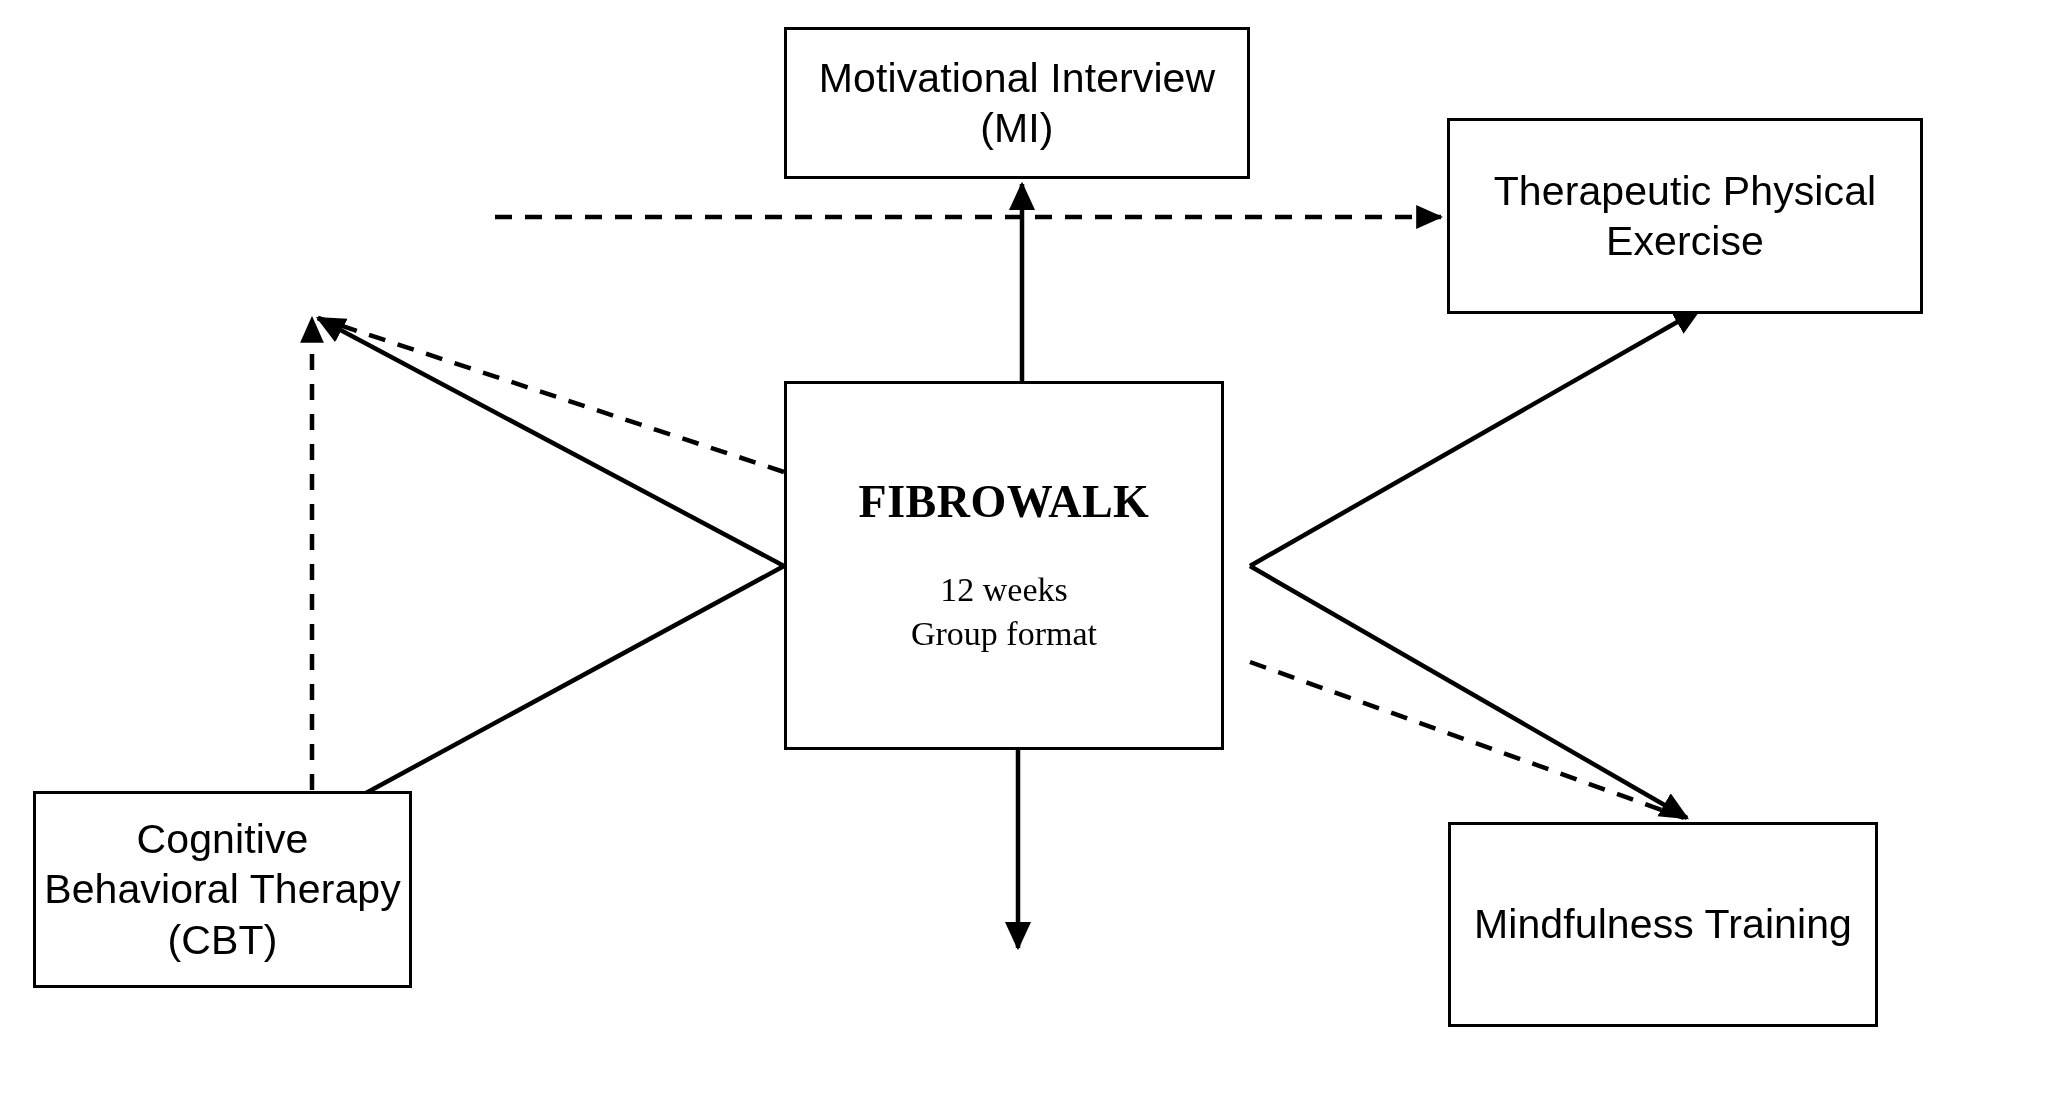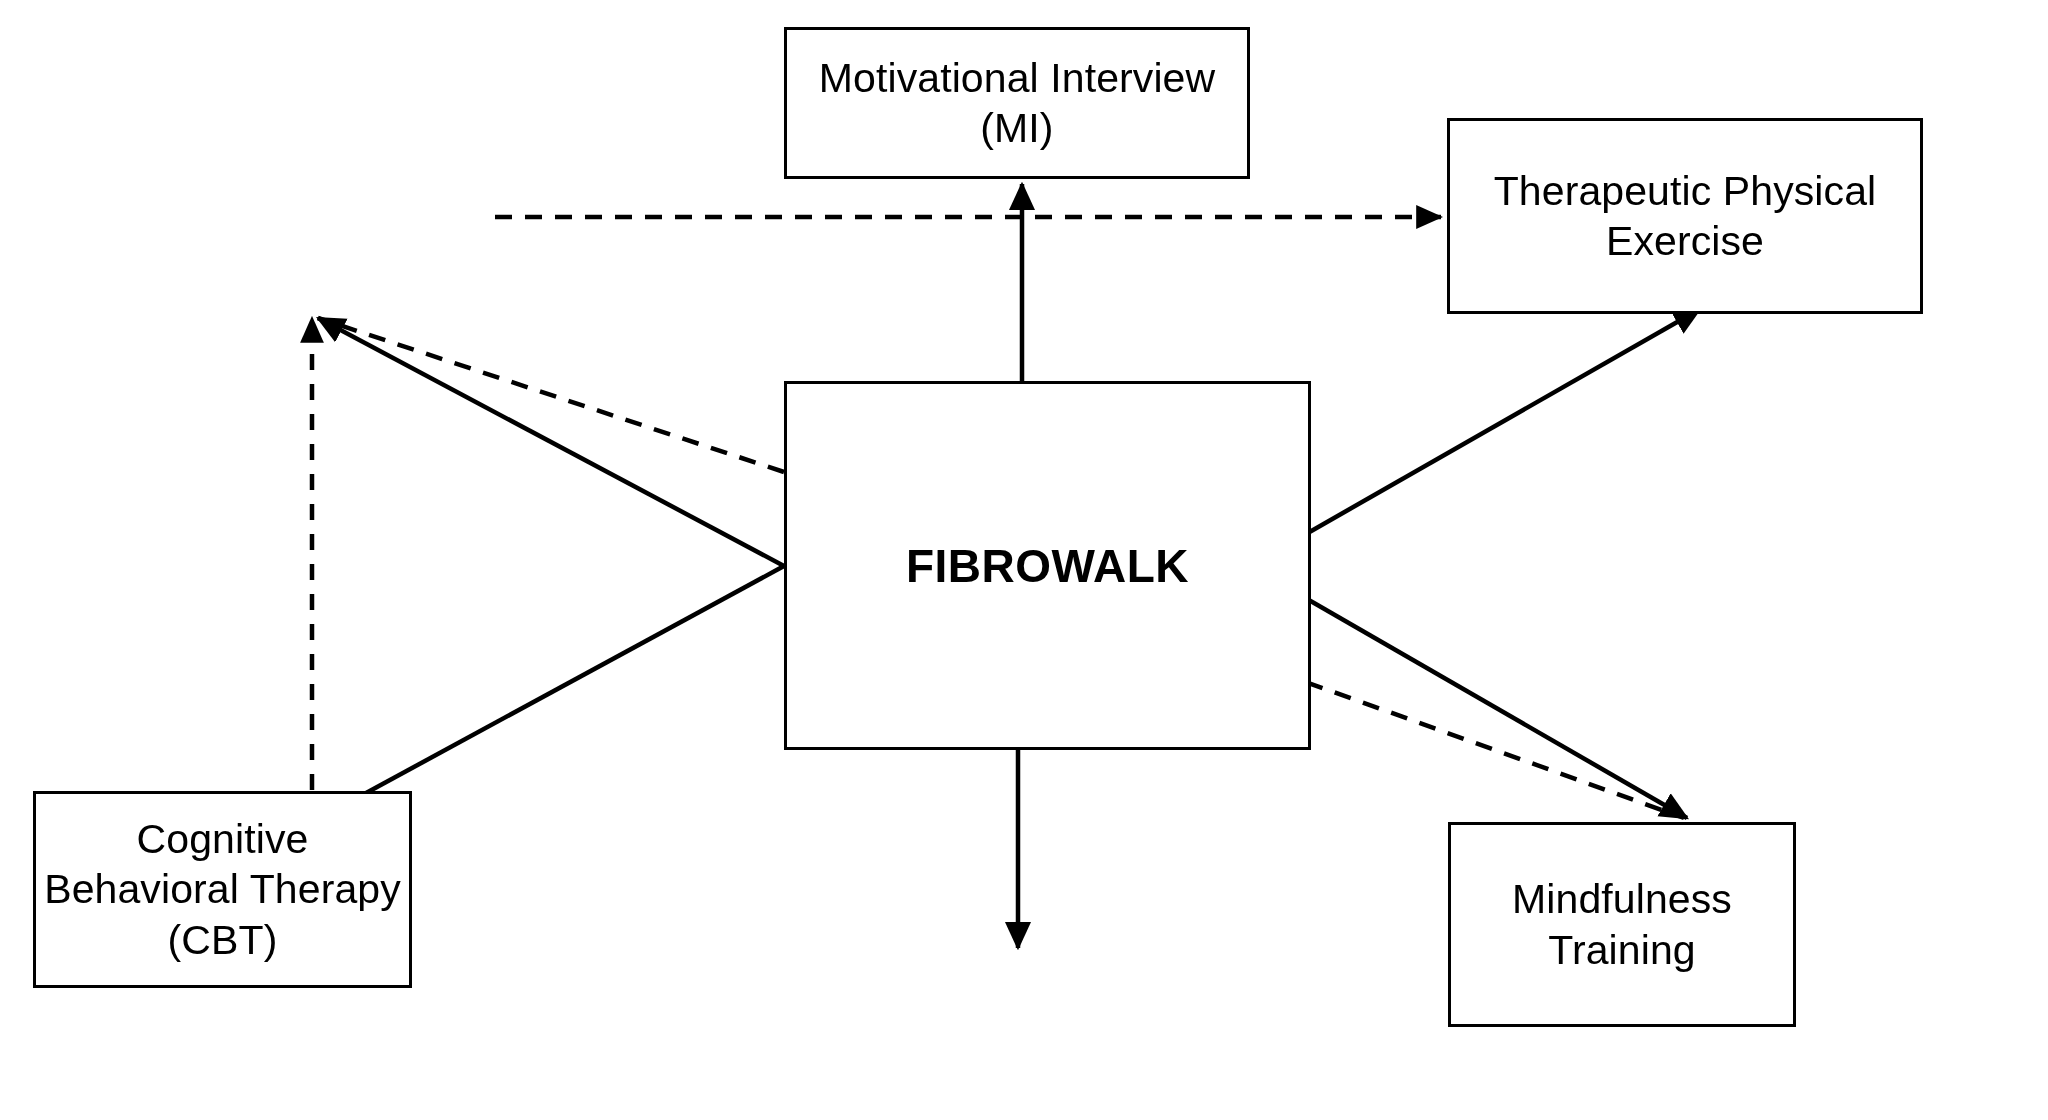--- a/index.html
+++ b/index.html
@@ -51,24 +51,24 @@
   .node-sub {
     font-size: 34px;
     line-height: 1.3;
     white-space: pre-line;
     margin-top: 40px;
   }
   
   #node-pne        { left: 33px;   top: 118px;  width: 460px; height: 196px; }
   #node-mi         { left: 784px;  top: 27px;   width: 466px; height: 152px; }
   #node-tpe        { left: 1447px; top: 118px;  width: 476px; height: 196px; }
-  #node-fibrowalk  { left: 784px;  top: 381px;  width: 527px; height: 369px; }
+  #node-fibrowalk  { left: 784px;  top: 381px;  width: 440px; height: 369px; font-family: Liberation Serif, serif; }
   #node-cbt        { left: 33px;   top: 791px;  width: 379px; height: 197px; }
   #node-homework   { left: 811px;  top: 953px;  width: 414px; height: 150px; }
-  #node-mindfulness{ left: 1448px; top: 822px;  width: 348px; height: 205px; }
+  #node-mindfulness{ left: 1448px; top: 822px;  width: 430px; height: 205px; }
 </style>
 </head>
 <body>
 
 <div id="diagram-root">
 
   <svg id="edge-layer" viewBox="0 0 2048 1120" width="2048" height="1120" xmlns="http://www.w3.org/2000/svg">
     <defs>
       <marker id="arrow-solid" viewBox="0 0 10 10" refX="9.2" refY="5" markerWidth="6.4" markerHeight="6.4" orient="auto-start-reverse">
         <path d="M 0 0.4 L 10 5 L 0 9.6 z" fill="#000000"></path>
@@ -104,20 +104,22 @@
     <span class="node-label">Motivational Interview
 (MI)</span>
   </div>
 
   <div class="node" id="node-tpe">
     <span class="node-label">Therapeutic Physical Exercise</span>
   </div>
 
   <div class="node" id="node-fibrowalk">
     <span class="node-title">FIBROWALK</span>
+    <span class="node-sub">12 weeks
+Group format</span>
   </div>
 
   <div class="node" id="node-cbt">
     <span class="node-label">Cognitive Behavioral Therapy
 (CBT)</span>
   </div>
 
 
   <div class="node" id="node-mindfulness">
     <span class="node-label">Mindfulness Training</span>

